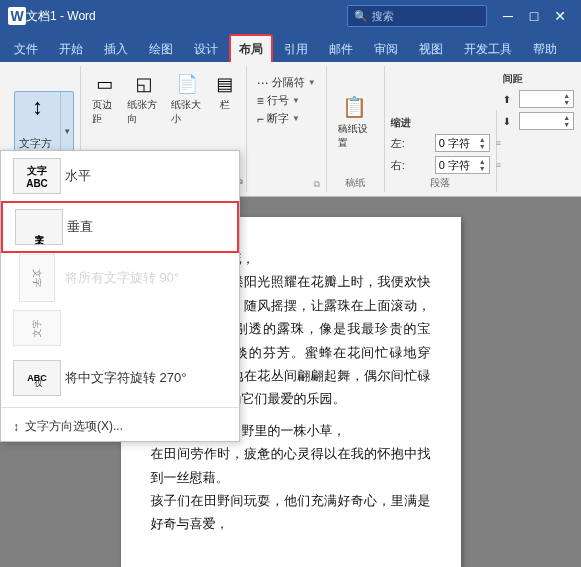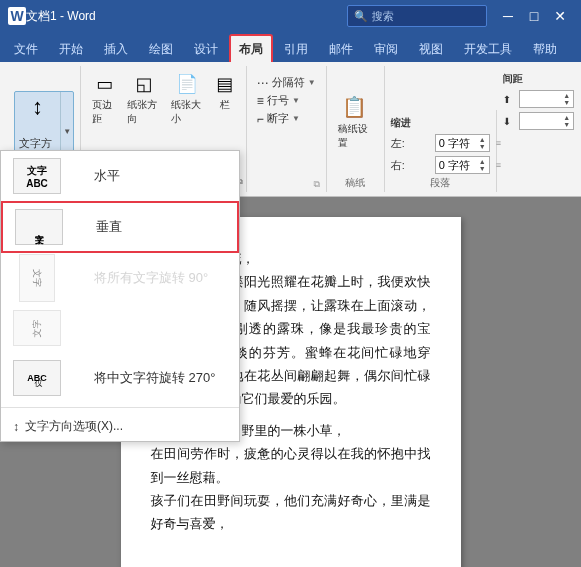--- a/index.html
+++ b/index.html
@@ -130,34 +130,34 @@
       position: absolute;
       left: 0;
       top: 88px;
       width: 240px;
       background: white;
       border: 1px solid #c0c0c0;
       box-shadow: 2px 2px 8px rgba(0,0,0,0.2);
       z-index: 100;
     }
     .dropdown-item {
-      display: flex; align-items: center; gap: 20px;
+      display: flex; align-items: center; gap: 4px;
       padding: 6px 12px; cursor: pointer;
       min-height: 50px;
     }
     .dropdown-item.selected {
       border: 2px solid #e63946;
       background: #fff;
     }
     .dropdown-item-icon {
       width: 48px; height: 36px; border: 1px solid #ccc;
       display: flex; align-items: center; justify-content: center;
       font-size: 11px; flex-shrink: 0; background: #f5f5f5;
     }
-    .dropdown-item-label { font-size: 13px; color: #333; margin-left: 13px; }
+    .dropdown-item-label { font-size: 13px; color: #333; }
     .dropdown-item-label.disabled { color: #aaa; }
     .dropdown-divider { height: 1px; background: #e0e0e0; margin: 4px 0; }
     .dropdown-link {
       display: flex; align-items: center; gap: 6px;
       padding: 6px 12px; cursor: pointer; font-size: 12px; color: #333;
     }
 
     
     .doc-area {
       background: #808080;

